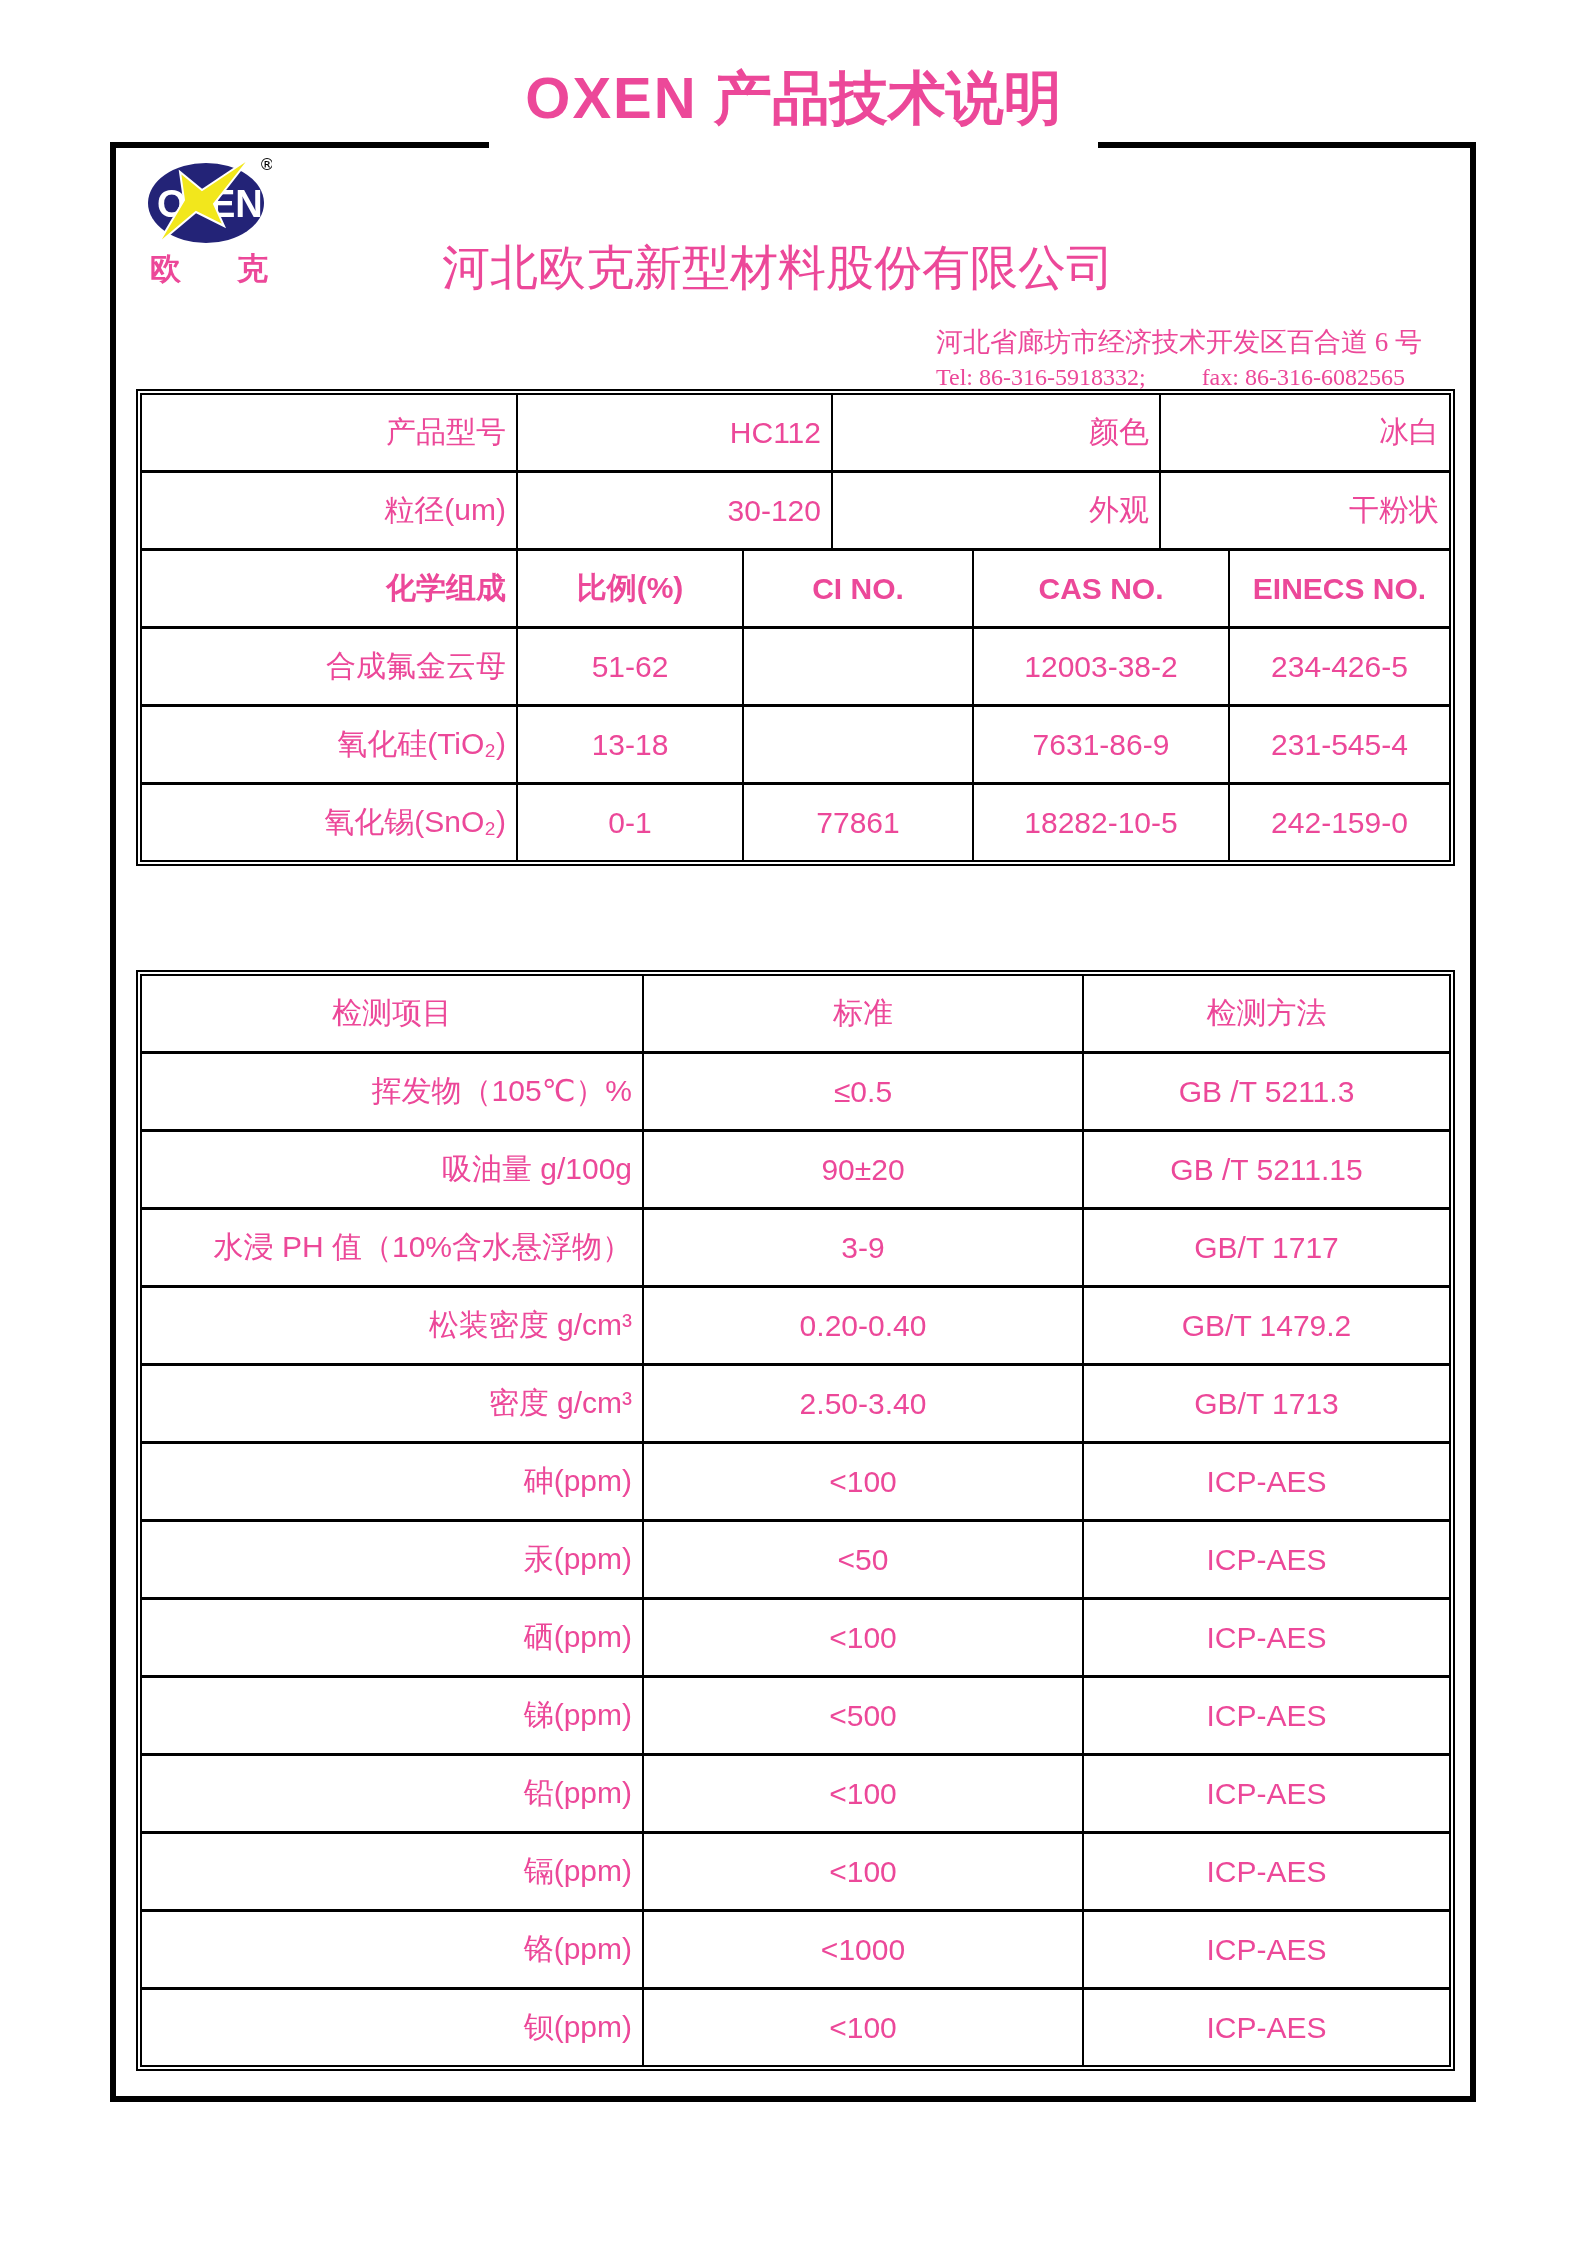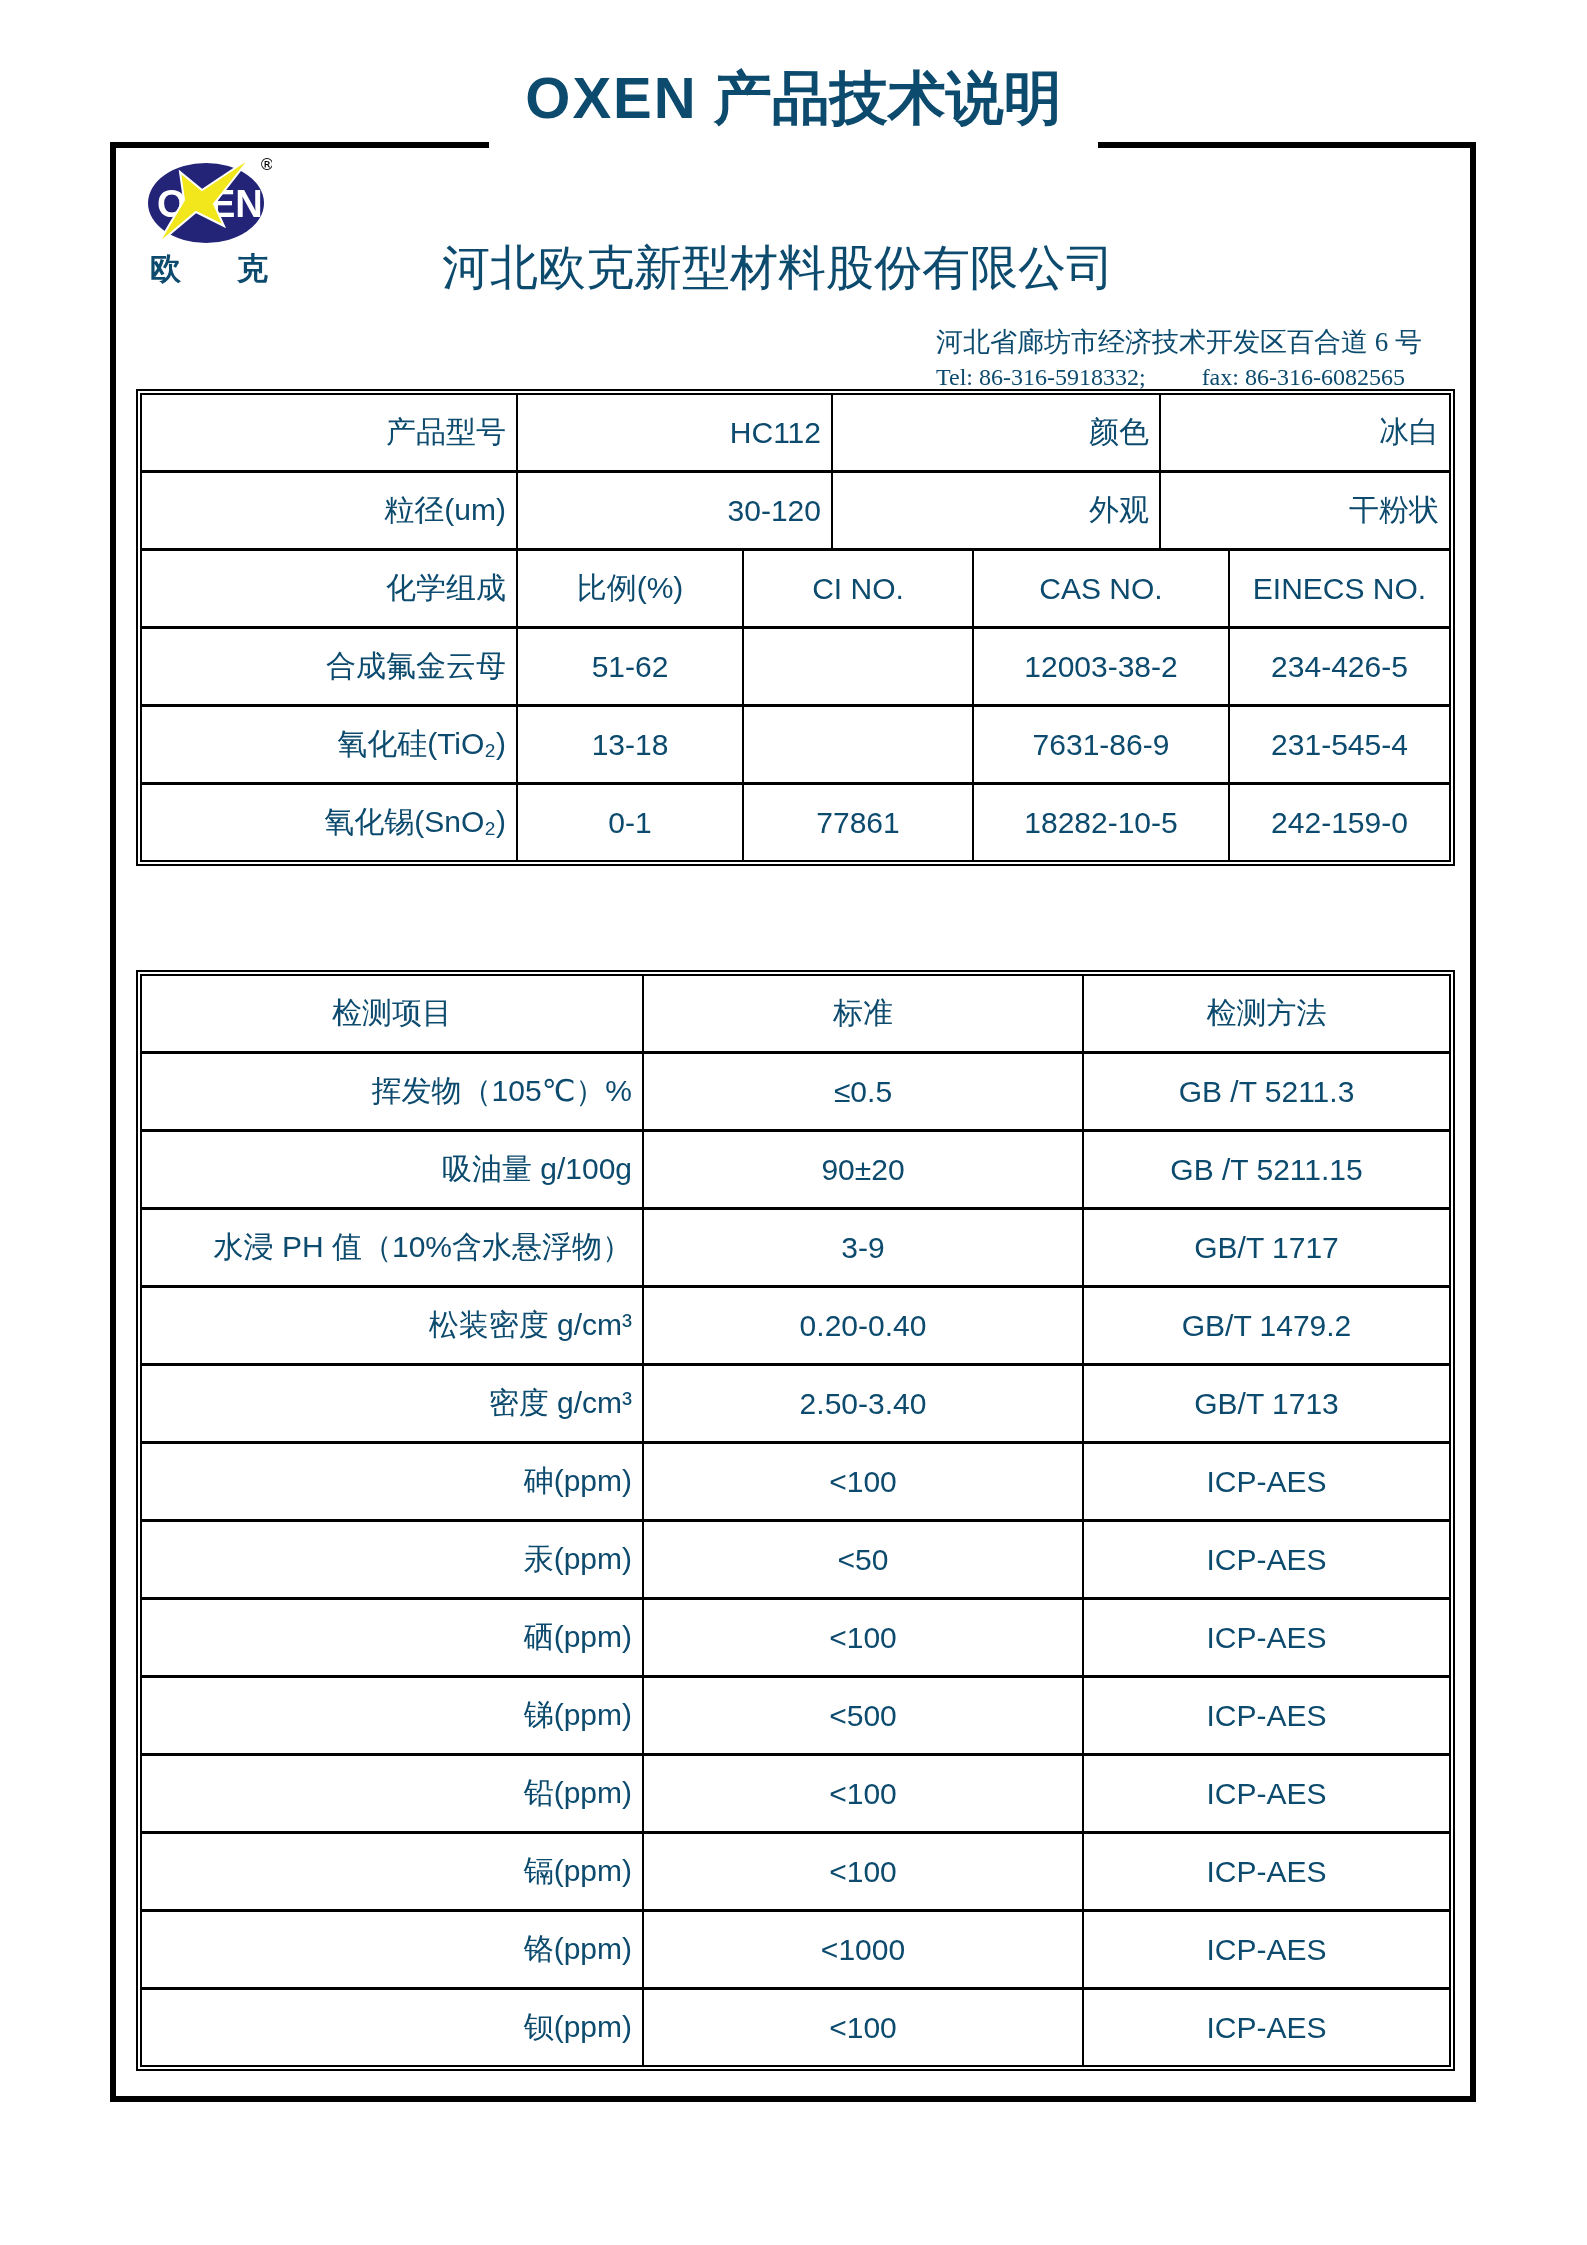--- a/index.html
+++ b/index.html
@@ -1,18 +1,18 @@
 <!DOCTYPE html>
 <html><head>
 <meta charset="utf-8">
 <style>
   html,body{margin:0;padding:0;background:#e8e8e8;}
   .page{
     position:relative;width:1587px;height:2245px;background:#ffffff;
-    font-family:"Liberation Sans","DejaVu Sans",sans-serif;color:#0c4a6e;
+    font-family:"Liberation Sans","DejaVu Sans",sans-serif;color:#ec4899;
     margin:0 auto;overflow:hidden;
   }
   
   .title-band{position:absolute;top:0;left:0;width:100%;text-align:center;z-index:2;}
   .title{
     display:inline-block;background:#fff;margin-top:62px;
     padding:0 36px 22px 36px;font-weight:bold;font-size:58px;line-height:1.25;
     white-space:nowrap;
   }
   .title .latin{font-family:"Liberation Sans","DejaVu Sans",sans-serif;letter-spacing:2px;}
@@ -45,21 +45,21 @@
   .t1{top:241px;}
   .t2{top:822px;}
   .dbl{border:2px solid #000;padding:2px;background:#fff;display:inline-block;}
   table{border-collapse:collapse;table-layout:fixed;}
   .tbl td{
     border:2px solid #000;height:75px;font-size:30px;padding:0 10px;
     vertical-align:middle;overflow:hidden;white-space:nowrap;
   }
   .tbl tr+tr td{border-top:3px solid #000;}
   .tbl-a td{border-bottom:3px solid #000;}
-  .tbl-b tr:first-child td{border-top:0;}
+  .tbl-b tr:first-child td{border-top:0;font-weight:bold;}
   .cl{text-align:right;padding-left:20px !important;}
   .cc{text-align:center;}
 </style>
 </head>
 <body>
 
 <div class="page">
 
   <div class="title-band">
     <span class="title"><span class="latin">OXEN</span><span class="cn">产品技术说明</span></span>

